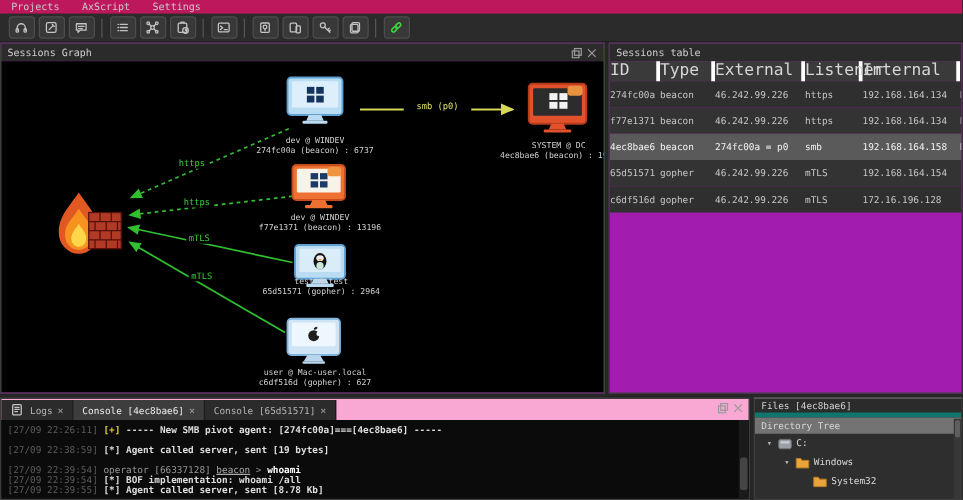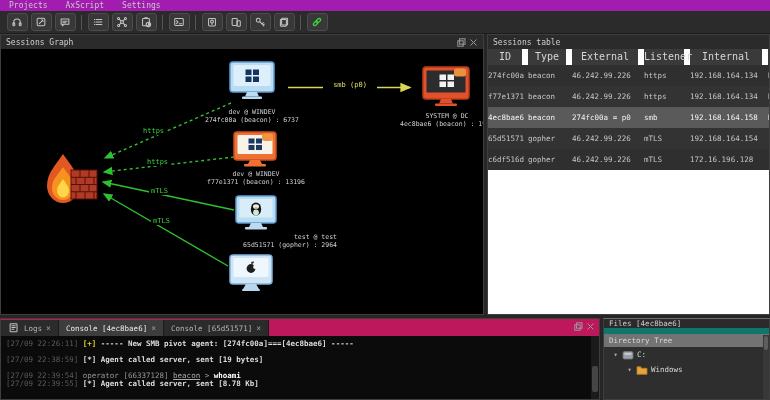--- a/index.html
+++ b/index.html
@@ -1,75 +1,75 @@
 <!DOCTYPE html>
 <html><head>
 <meta charset="utf-8">
 <style>
   * { margin:0; padding:0; box-sizing:border-box; }
   html,body { width:770px; height:400px; overflow:hidden; }
   body { background:#262626; font-family:"DejaVu Sans Mono","Liberation Mono",monospace; position:relative; }
 
   
-  .menubar { position:absolute; left:0; top:0; width:770px; height:11px; background:#a21caf;
+  .menubar { position:absolute; left:0; top:0; width:770px; height:11px; background:#be185d;
              display:flex; align-items:center; font-size:8px; color:#c9c9c9; }
   .menubar .mitem { padding:0 9px; cursor:default; }
 
   
   .toolbar { position:absolute; left:0; top:11px; width:770px; height:23px; background:#2b2b2b;
              display:flex; align-items:center; padding-left:5px; border-bottom:1px solid #1c1c1c; }
   .tbtn { width:21px; height:18px; background:#383838; border:1px solid #4d4d4d; border-radius:3px;
           margin:0 1.5px; display:flex; align-items:center; justify-content:center; padding:0; }
   .tsep { width:1px; height:15px; background:#555; margin:0 4px; }
   .ticon { width:12px; height:12px; stroke:#c4c4c4; fill:none; stroke-width:1.2; stroke-linecap:round; stroke-linejoin:round; }
   .tbtn.conn .ticon { stroke:#3bd43b; stroke-width:1.5; }
 
   
-  .panel { position:absolute; background:#ffffff; border:1px solid #3e3e3e; overflow:hidden; }
+  .panel { position:absolute; background:#a21caf; border:1px solid #3e3e3e; overflow:hidden; }
   .ptitle { height:14px; display:flex; align-items:center; padding:0 5px; font-size:8px; color:#cfcfcf; background:#2b2b2b; }
   .winctl { margin-left:auto; display:flex; gap:3px; }
   .wicon { width:9px; height:9px; stroke:#9a9a9a; fill:none; stroke-width:1; }
 
   .pgraph { left:0; top:34px; width:484px; height:281px; }
   .gcontent { position:relative; width:482px; height:265px; background:#000; overflow:hidden; }
   .ncap { position:absolute; width:160px; margin-left:-80px; text-align:center;
           font-size:6.5px; line-height:7.5px; color:#d2d2d2; }
   .elabel { position:absolute; font-size:7px; background:#000; padding:0 2px; color:#3ecf3e; }
   .elabel.yellow { color:#e0e066; }
 
   
   .ptable { left:487px; top:34px; width:283px; height:281px; }
   .thead { display:flex; height:16px; background:#3a3a3a; align-items:center; width:330px; }
-  .thead .hc { font-size:10px; color:#d6d6d6; text-align:center; border-right:6px solid #ffffff; height:16px; line-height:16px; }
+  .thead .hc { font-size:13px; color:#d6d6d6; text-align:left; border-right:3px solid #ffffff; height:16px; line-height:16px; }
   .trow { display:flex; height:21px; align-items:center; width:330px; background:#2f2f2f; }
   .trow.alt { background:#333333; }
   .trow.sel { background:#5a5a5a; }
   .trow .tc { font-size:7.5px; color:#c6c6c6; text-align:left; white-space:nowrap; overflow:hidden; }
   .trow.sel .tc { color:#f4f4f4; }
   .c0{width:40px;} .c1{width:44px;} .c2{width:72px;} .c3{width:46px;} .c4{width:78px;} .c5{width:50px;}
 
   
   .pbl { left:0; top:318px; width:600px; height:82px; background:#1f1f1f; }
-  .tabbar { height:17px; display:flex; align-items:flex-end; background:#be185d; position:relative; }
+  .tabbar { height:17px; display:flex; align-items:flex-end; background:#f9a8d4; position:relative; }
   .tab { height:16px; display:flex; align-items:center; padding:0 7px; font-size:7.5px; color:#b5b5b5;
          background:#2b2b2b; border-right:1px solid #1c1c1c; gap:4px; }
   .tab.active { background:#3d3d3d; color:#ececec; }
   .tab .x { color:#9a9a9a; font-size:8px; }
   .tabctl { position:absolute; right:4px; top:3px; display:flex; gap:3px; }
   .console { position:relative; height:63px; background:#0b0b0b; padding:4px 5px 0 5px; font-size:7.5px;
              line-height:8px; overflow:hidden; }
   .cline { white-space:pre; }
   .seg-ts{color:#5c5c5c;} .seg-plus{color:#e3cf2a;font-weight:bold;} .seg-msg{color:#dedede;font-weight:bold;}
   .seg-op{color:#979797;} .seg-link{color:#a9a9a9;text-decoration:underline;} .seg-cmd{color:#ffffff;font-weight:bold;}
   .vscroll { position:absolute; right:0; top:0; bottom:0; width:8px; background:#1b1b1b; }
   .vthumb { position:absolute; left:1px; width:6px; background:#454545; border-radius:2px; }
 
   
   .pfl { left:603px; top:318px; width:167px; height:82px; background:#2e2e2e; border-top:1px solid #6e6e6e; }
-  .pfl .ptitle { height:15px; border-bottom:6px solid #0f766e; font-size:7.5px;align-items:flex-end; }
+  .pfl .ptitle { height:15px; border-bottom:4px solid #0f766e; font-size:7.5px; }
   .dirhead { height:13px; background:#737373; font-size:7.5px; color:#d6d6d6; display:flex; align-items:center; padding:0 5px; }
   .tree { position:relative; }
   .titem { height:15px; display:flex; align-items:center; gap:3px; font-size:7.5px; color:#dadada; }
   .exp { color:#b0b0b0; font-size:7px; width:7px; text-align:center; }
   .tscroll { position:absolute; right:0; top:16px; bottom:0; width:6px; background:#383838; }
   .tsthumb { position:absolute; left:1px; top:1px; width:4px; height:14px; background:#5e5e5e; border-radius:2px; }
 </style>
 </head>
 <body>
 
@@ -267,23 +267,27 @@
         <div>274fc00a (beacon) : 6737</div>
       </div>
     <div class="ncap" style="left:446px; top:64px;">
         <div>SYSTEM @ DC</div>
         <div>4ec8bae6 (beacon) : 1904</div>
       </div>
     <div class="ncap" style="left:255px; top:122px;">
         <div>dev @ WINDEV</div>
         <div>f77e1371 (beacon) : 13196</div>
       </div>
-    <div class="ncap" style="left:256px; top:185px;text-align:right;">
+    <div class="ncap" style="left:256px; top:173px;">
         <div>test @ test</div>
         <div>65d51571 (gopher) : 2964</div>
+      </div>
+    <div class="ncap" style="left:251px; top:246px;">
+        <div>user @ Mac-user.local</div>
+        <div>c6df516d (gopher) : 627</div>
       </div>
 
     
     <div class="elabel yellow" style="left:322px; top:32px; width:54px; text-align:center;">smb (p0)</div>
     <div class="elabel" style="left:140px; top:78px;">https</div>
     <div class="elabel" style="left:144px; top:109px;">https</div>
     <div class="elabel" style="left:148px; top:138px;">mTLS</div>
     <div class="elabel" style="left:150px; top:168px;">mTLS</div>
   </div>
 </div>
@@ -374,20 +378,21 @@
   </div>
   <div class="console" id="consoleOut">
     <div class="vscroll">
         <div class="vthumb" style="top:30px; height:26px;"></div>
       </div>
   <div class="cline"><span class="seg-ts">[27/09 22:26:11] </span><span class="seg-plus">[+]</span><span class="seg-msg"> ----- New SMB pivot agent: [274fc00a]===[4ec8bae6] -----</span></div>
       <div class="cline">&nbsp;</div>
       <div class="cline"><span class="seg-ts">[27/09 22:38:59] </span><span class="seg-msg">[*]</span><span class="seg-msg"> Agent called server, sent [19 bytes]</span></div>
       <div class="cline">&nbsp;</div>
       <div class="cline"><span class="seg-ts">[27/09 22:39:54] </span><span class="seg-op">operator [66337128] </span><span class="seg-link">beacon</span><span class="seg-op"> &gt; </span><span class="seg-cmd">whoami</span></div>
+      <div class="cline"><span class="seg-ts">[27/09 22:39:54] </span><span class="seg-msg">[*]</span><span class="seg-msg"> BOF implementation: whoami /all</span></div>
       <div class="cline"><span class="seg-ts">[27/09 22:39:55] </span><span class="seg-msg">[*]</span><span class="seg-msg"> Agent called server, sent [8.78 Kb]</span></div>
     </div>
 </div>
 
 <div class="panel pfl">
   <div class="ptitle">
     <span>Files [4ec8bae6]</span>
   </div>
   <div class="dirhead">
     <span>Directory Tree</span>
@@ -401,17 +406,24 @@
         </svg>
         <span>C:</span>
       </div>
       <div class="titem" style="padding-left:22px">
         <span class="exp">▾</span>
         <svg width="12" height="12" viewBox="0 0 12 12">
           <path d="M1,2.8 h3.6 l1,1.5 h5.4 v6 h-10 z" fill="#e8a33d" stroke="#b87c20" stroke-width="0.8"></path>
         </svg>
         <span>Windows</span>
       </div>
+      <div class="titem" style="padding-left:36px">
+        <span class="exp"></span>
+        <svg width="12" height="12" viewBox="0 0 12 12">
+          <path d="M1,2.8 h3.6 l1,1.5 h5.4 v6 h-10 z" fill="#e8a33d" stroke="#b87c20" stroke-width="0.8"></path>
+        </svg>
+        <span>System32</span>
+      </div>
     </div>
   <div class="tscroll">
       <div class="tsthumb"></div>
     </div>
 </div>
 
 </body></html>

